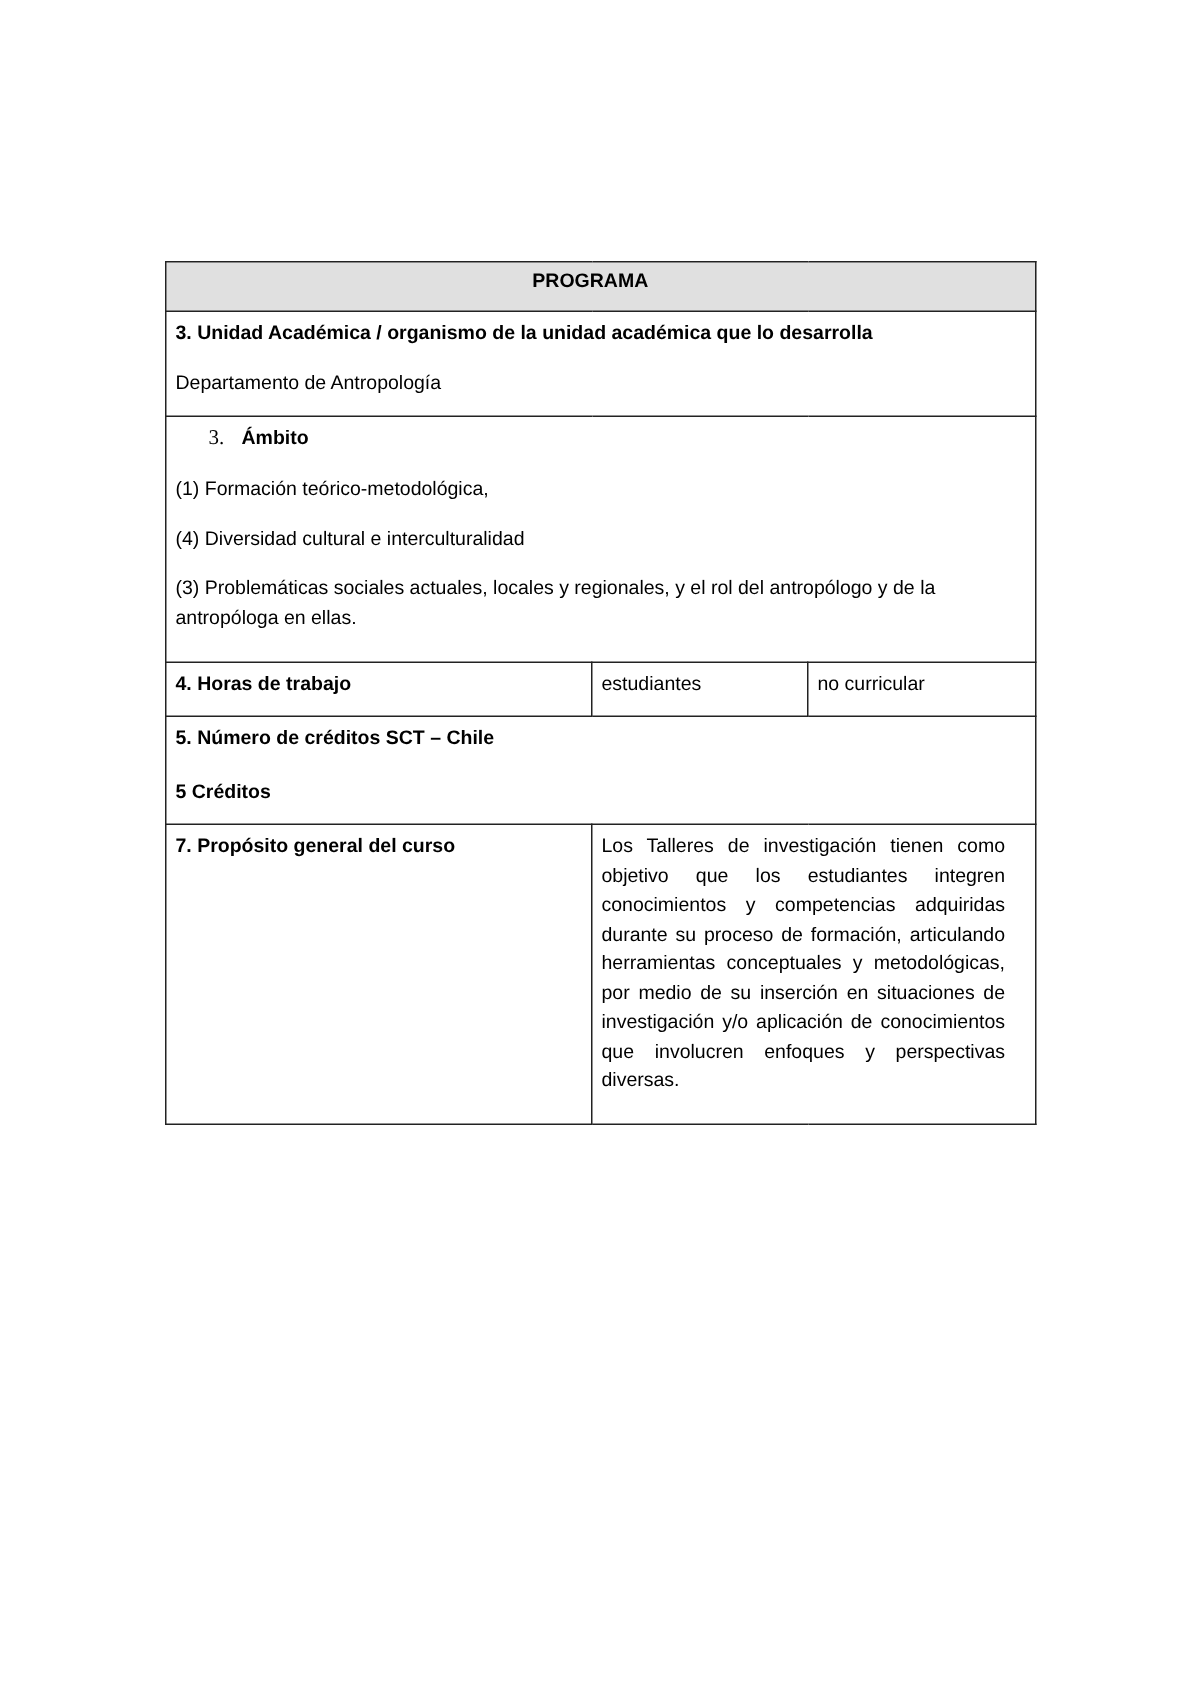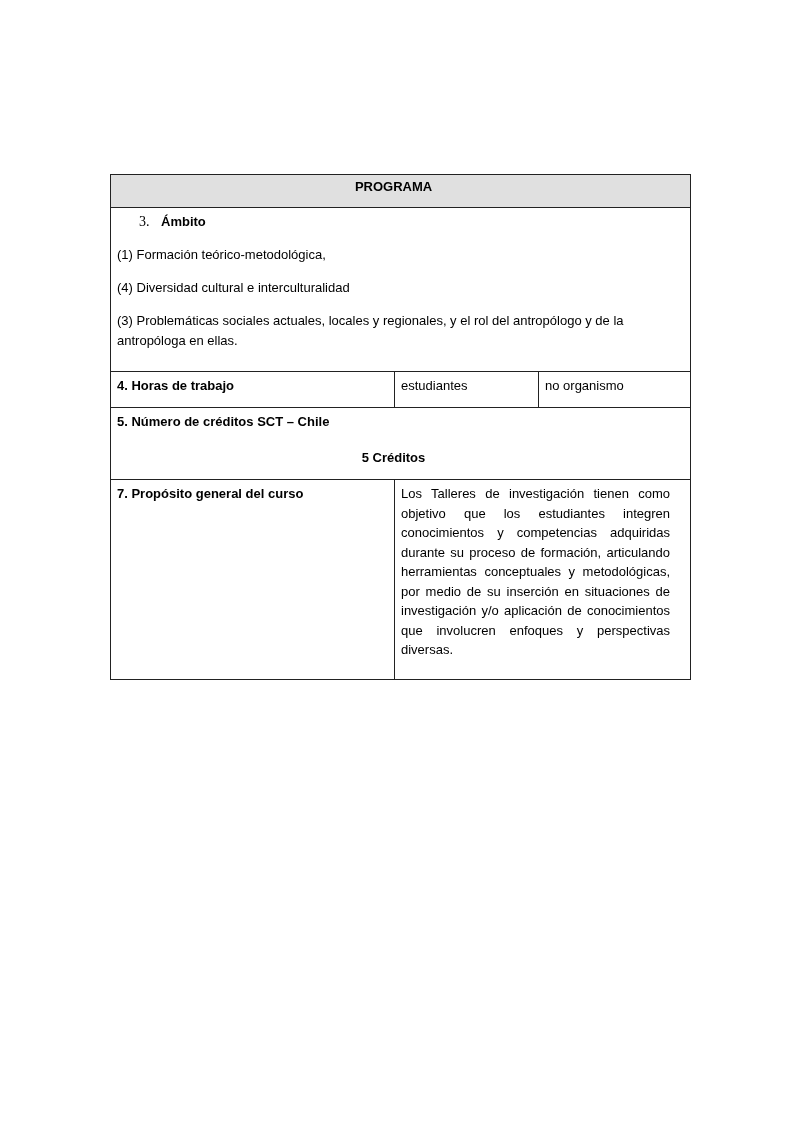--- a/index.html
+++ b/index.html
@@ -10,48 +10,54 @@
     border-collapse: collapse; table-layout: fixed;
     font-size: 13px; line-height: 20px;
   }
   table.prog td { border: 1.5px solid #222; padding: 4px 20px 6px 6px; vertical-align: top; }
   .hdr { background: #e0e0e0; text-align: center; font-weight: bold; height: 24px; padding-top: 2px !important; }
   .num { display: inline-block; width: 22px; margin-left: 22px; font-family: "Liberation Serif", serif; font-size: 14px; }
   .bold { font-weight: bold; }
   p { margin: 0; }
   .gap { margin-top: 13px; }
   .just { text-align: justify; }
-  .center { text-align: center; }
+  .center { text-align: left; }
 </style>
 </head>
 <body>
 
 <div class="page">
   <table class="prog">
     <colgroup>
       <col style="width:284px">
       <col style="width:144px">
       <col style="width:152px">
     </colgroup>
     <tbody>
         <tr>
       <td colspan="3" class="hdr">PROGRAMA</td>
     </tr>
+    <tr style="height:70px">
+      <td colspan="3">
+        <p class="bold">3. Unidad Académica / organismo de la unidad académica que lo desarrolla</p>
+        <p class="gap">Departamento de Antropología</p>
+      </td>
+    </tr>
     <tr style="height:164px">
       <td colspan="3">
         <p><span class="num">3.</span><span class="bold">Ámbito</span></p>
         <p class="gap">(1) Formación teórico-metodológica,</p>
         <p class="gap">(4) Diversidad cultural e interculturalidad</p>
         <p class="gap">(3) Problemáticas sociales actuales, locales y regionales, y el rol del antropólogo y de la antropóloga en ellas.</p>
       </td>
     </tr>
     <tr style="height:36px">
       <td class="bold">4. Horas de trabajo</td>
       <td>estudiantes</td>
-      <td>no organismo</td>
+      <td>no curricular</td>
     </tr>
     <tr style="height:72px">
       <td colspan="3">
         <p class="bold">5. Número de créditos SCT – Chile</p>
         <p class="gap bold center" style="margin-top:16px">5 Créditos</p>
       </td>
     </tr>
     <tr style="height:200px">
       <td class="bold">7. Propósito general del curso</td>
       <td colspan="2" class="just" style="font-size:13px; line-height:19.5px;">Los Talleres de investigación tienen como objetivo que los estudiantes integren conocimientos y competencias adquiridas durante su proceso de formación, articulando herramientas conceptuales y metodológicas, por medio de su inserción en situaciones de investigación y/o aplicación de conocimientos que involucren enfoques y perspectivas diversas.</td>

